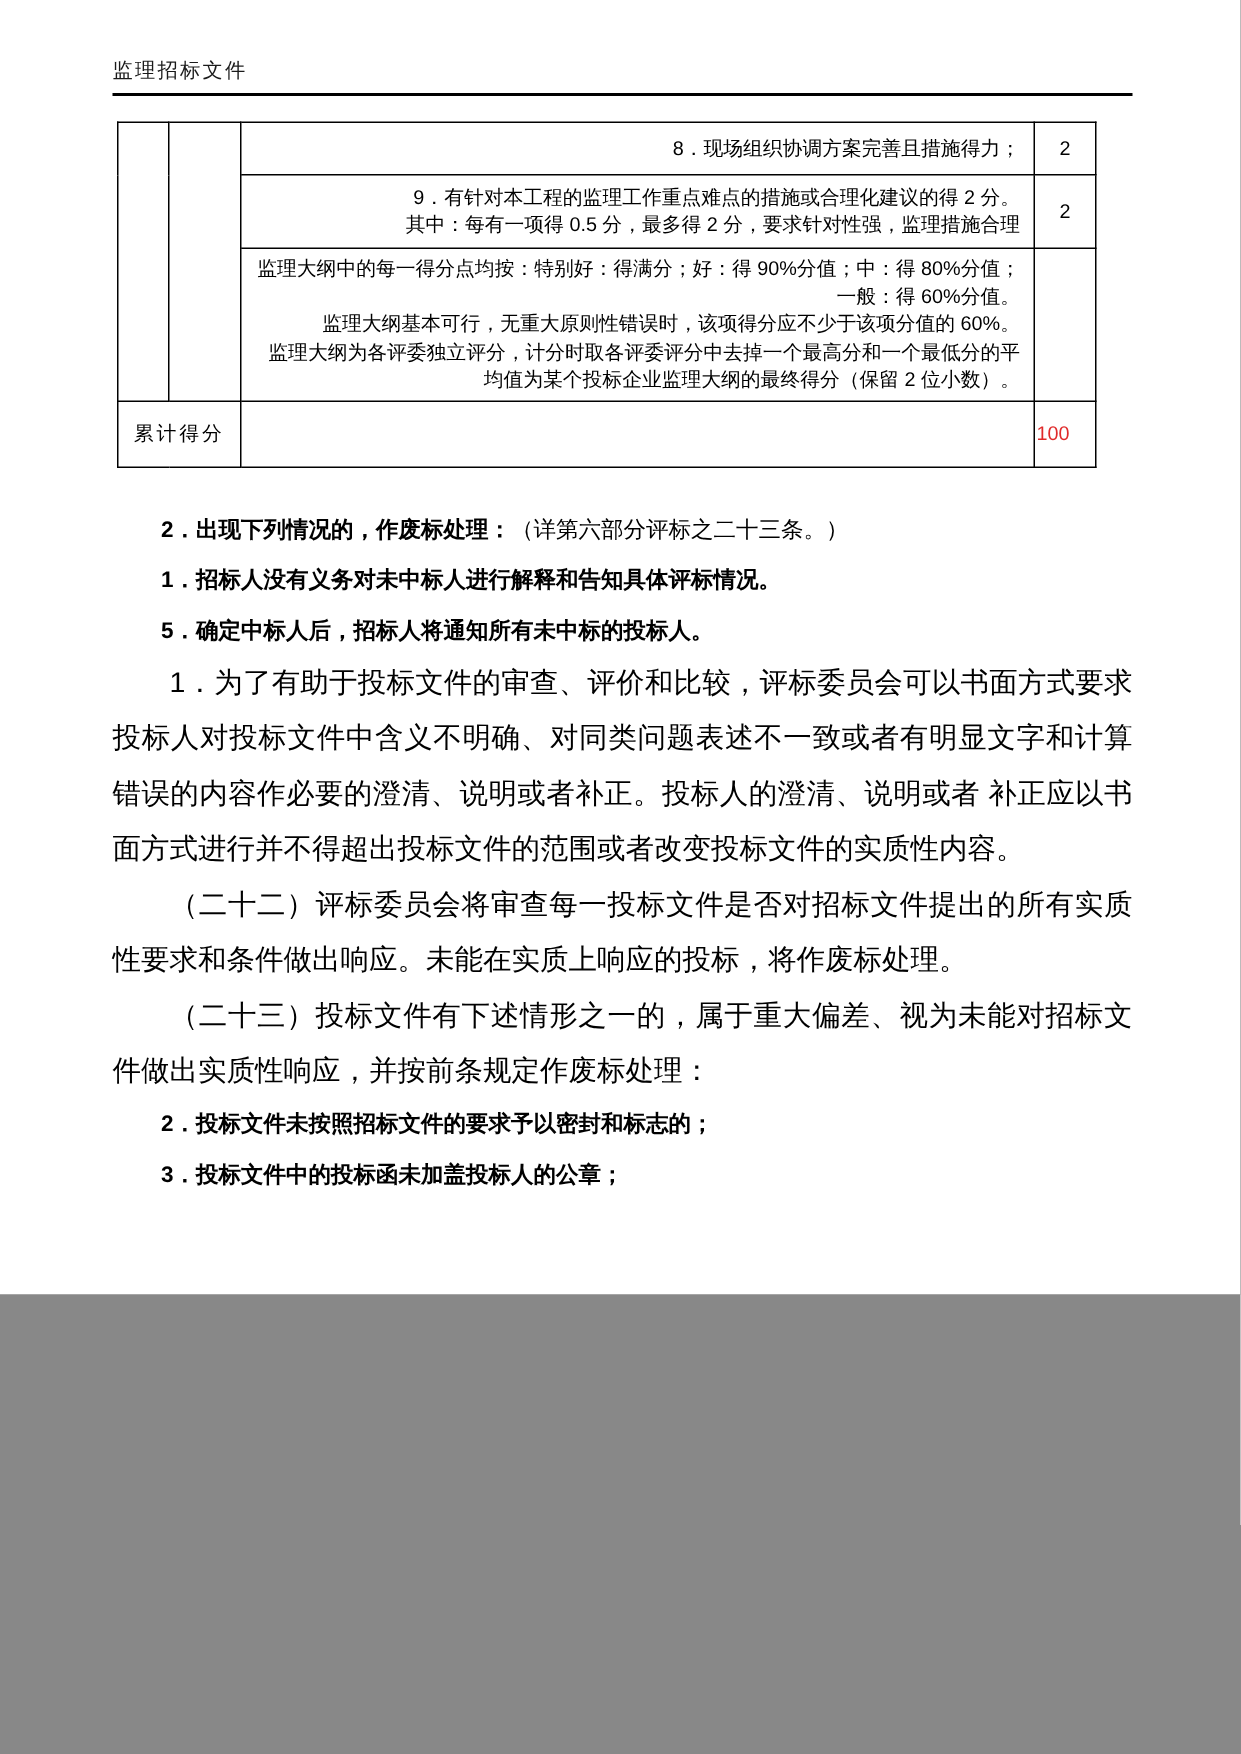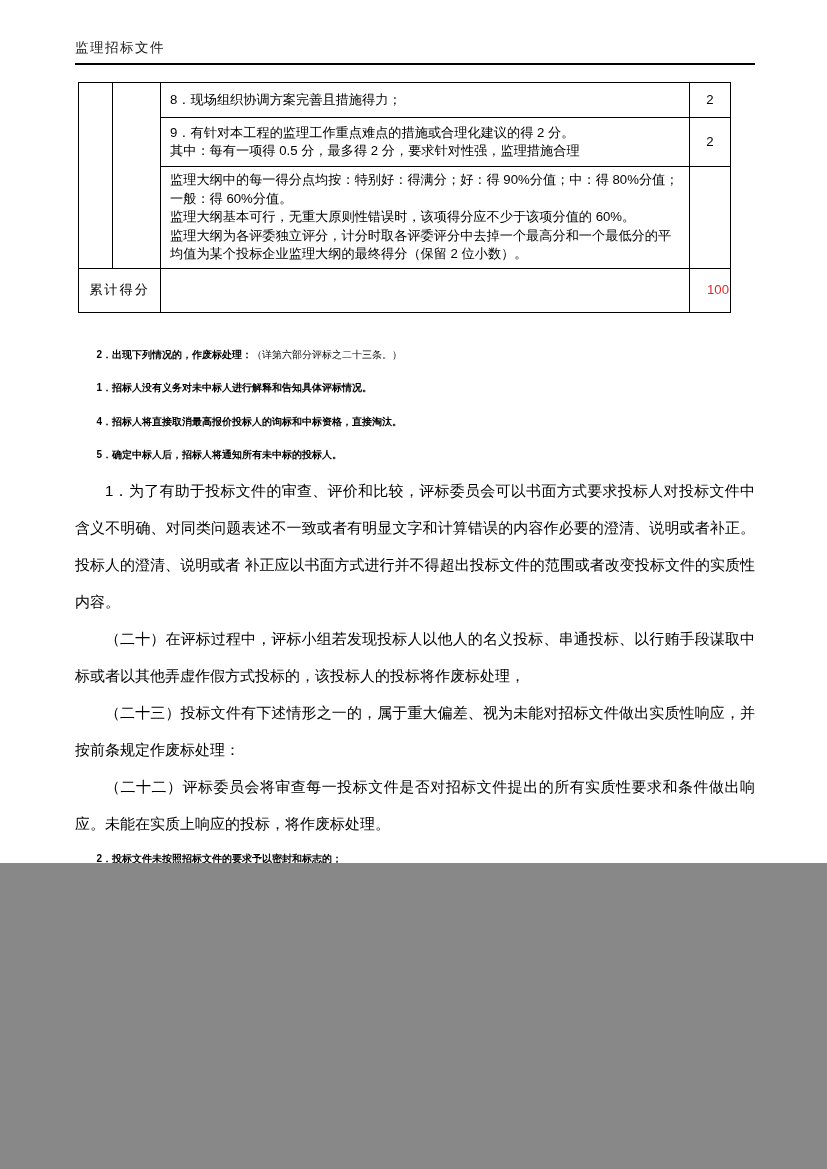--- a/index.html
+++ b/index.html
@@ -33,45 +33,45 @@
     margin:17px 0 0 3px;
   }
   table.score-table td {
     border:1.5px solid #000;
     font-size:13.2px;
     line-height:18.5px;
     vertical-align:middle;
     box-sizing:border-box;
     overflow:hidden;
   }
-  td.cell-content { padding:4px 9px; white-space:pre-line; text-align:left; }
+  td.cell-content { padding:4px 9px; white-space:pre-line; text-align:right; }
   td.cell-score  { text-align:center; padding:0 2px; }
   tr.row-8  { height:35px; }
   tr.row-9  { height:49px; }
   tr.row-note { height:92px; }
   tr.row-total { height:44px; }
   td.total-label { text-align:center; letter-spacing:2px; font-size:13.5px; }
-  td.total-score { color:#e02a2a; text-align:right; font-size:13.5px; }
+  td.total-score { color:#e02a2a; text-align:left; font-size:13.5px; }
 
   .clauses { margin-top:25px; }
   .clauses p { margin:0; }
   .bold-item {
     font-weight:bold;
-    font-size:10px;
+    font-size:15px;
     line-height:33.5px;
     text-indent:2.15em;
   }
   .bold-item .normal-tail { font-weight:normal; }
   .section-title {
     font-size:15px;
     line-height:33.5px;
     text-indent:1.9em;
   }
   .body-para {
-    font-size:15px;
+    font-size:19px;
     line-height:37px;
     text-align:justify;
     text-indent:2em;
   }
   .body-para.noindent { text-indent:0; }
 </style>
 </head>
 <body>
 
 <div class="page">
@@ -110,25 +110,23 @@
         <td colspan="2" class="total-label">累计得分</td>
         <td class="cell-content"></td>
         <td class="total-score">100</td>
       </tr>
     </tbody>
   </table>
 
   <div class="clauses">
     <p class="bold-item"><span>2．出现下列情况的，作废标处理：</span><span class="normal-tail">（详第六部分评标之二十三条。）</span></p>
     <p class="bold-item">1．招标人没有义务对未中标人进行解释和告知具体评标情况。</p>
-    <p class="bold-item">4．招标人将直接取消最高报价投标人的询标和中标资格，直接淘汰。</p>
     <p class="bold-item">5．确定中标人后，招标人将通知所有未中标的投标人。</p>
 
     <p class="body-para">1．为了有助于投标文件的审查、评价和比较，评标委员会可以书面方式要求投标人对投标文件中含义不明确、对同类问题表述不一致或者有明显文字和计算错误的内容作必要的澄清、说明或者补正。投标人的澄清、说明或者 补正应以书面方式进行并不得超出投标文件的范围或者改变投标文件的实质性内容。</p>
-    <p class="body-para">（二十）在评标过程中，评标小组若发现投标人以他人的名义投标、串通投标、以行贿手段谋取中标或者以其他弄虚作假方式投标的，该投标人的投标将作废标处理，</p>
+    <p class="body-para">（二十二）评标委员会将审查每一投标文件是否对招标文件提出的所有实质性要求和条件做出响应。未能在实质上响应的投标，将作废标处理。</p>
     <p class="body-para">（二十三）投标文件有下述情形之一的，属于重大偏差、视为未能对招标文件做出实质性响应，并按前条规定作废标处理：</p>
-    <p class="body-para">（二十二）评标委员会将审查每一投标文件是否对招标文件提出的所有实质性要求和条件做出响应。未能在实质上响应的投标，将作废标处理。</p>
 
     <p class="bold-item">2．投标文件未按照招标文件的要求予以密封和标志的；</p>
     <p class="bold-item">3．投标文件中的投标函未加盖投标人的公章；</p>
   </div>
 
 </div>
 
 </body></html>

